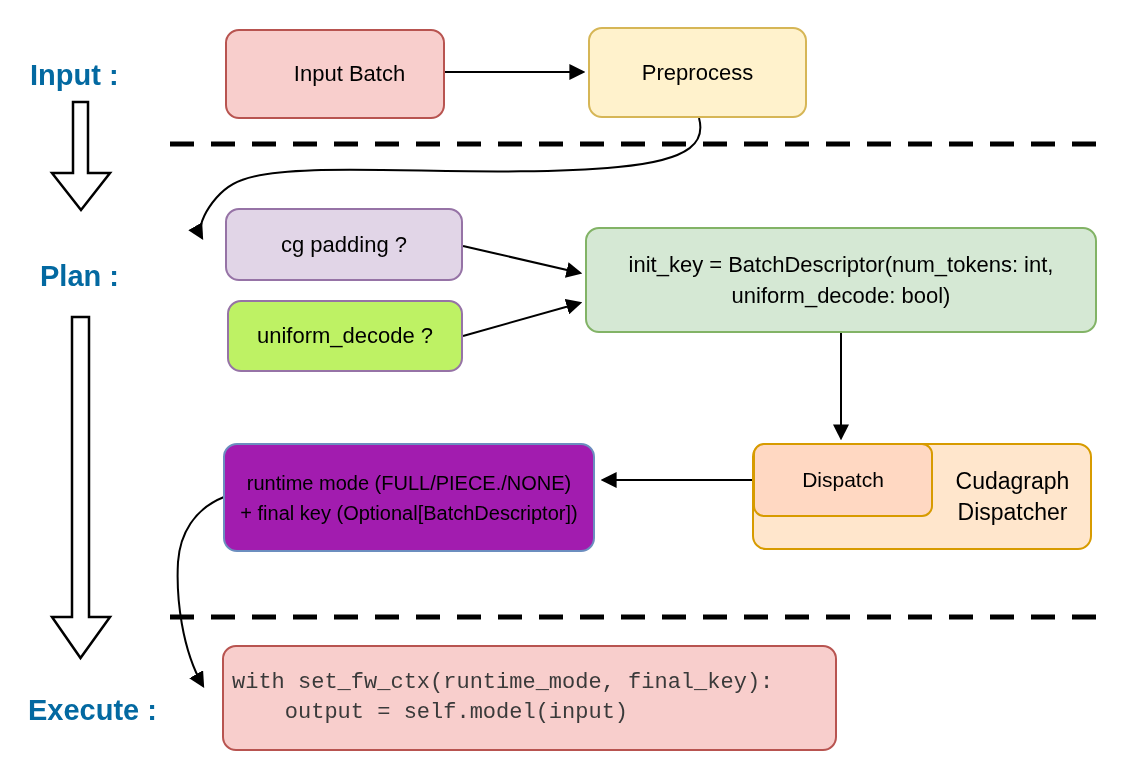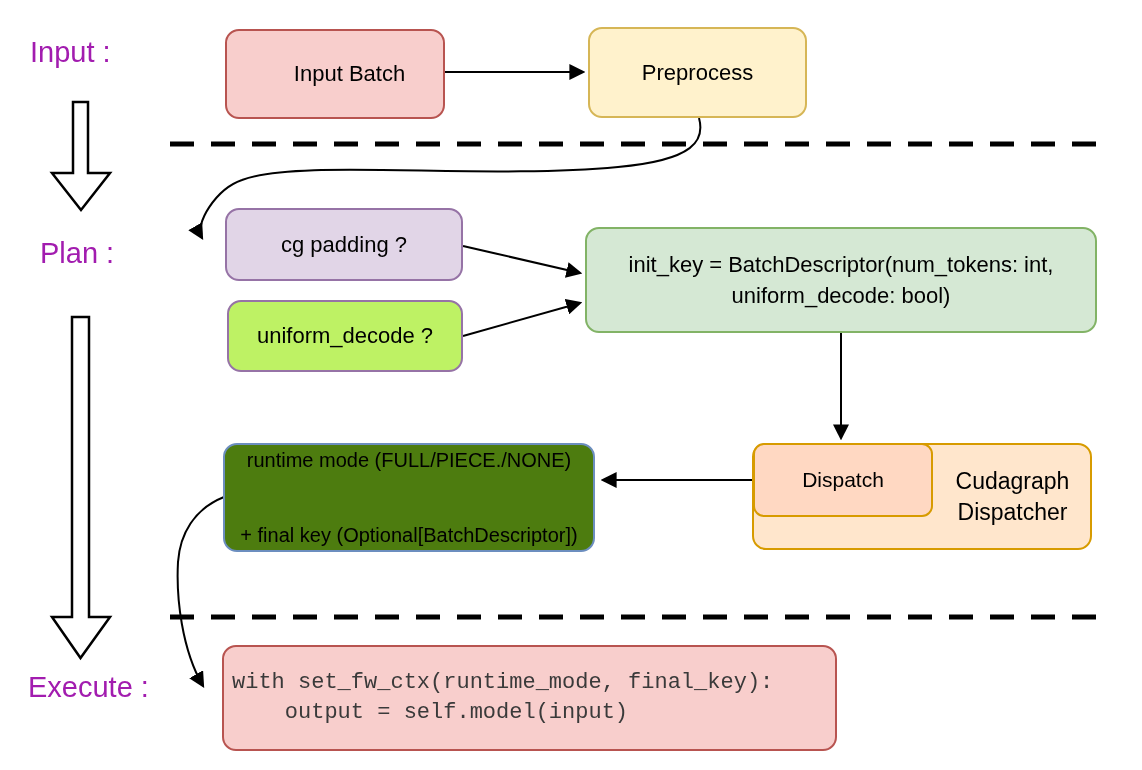--- a/index.html
+++ b/index.html
@@ -1,21 +1,21 @@
 <!DOCTYPE html>
 <html><head>
 <meta charset="utf-8">
 <style>
   html,body{margin:0;padding:0;background:#ffffff;}
   .canvas{
     position:relative;width:1142px;height:770px;background:#ffffff;
     font-family:"Liberation Sans",sans-serif;color:#000;overflow:hidden;
   }
   .wires{position:absolute;left:0;top:0;width:1142px;height:770px;pointer-events:none;}
-  .stage-label{position:absolute;font-weight:400;font-size:29px;color:#a21caf;white-space:nowrap;}
+  .stage-label{position:absolute;font-weight:700;font-size:29px;color:#0369a1;white-space:nowrap;margin-top:23px;}
   #lbl-input{left:30px;top:36px;}
   #lbl-plan{left:40px;top:237px;}
   #lbl-execute{left:28px;top:671px;}
   .node{
     position:absolute;display:flex;flex-direction:column;align-items:center;justify-content:center;
     border:2px solid #000;border-radius:14px;box-sizing:border-box;text-align:center;line-height:1.35;
   }
   .node span{display:block;white-space:pre;}
   #node-input-batch{left:225px;top:29px;width:220px;height:90px;font-size:22px;padding-left:29px;}
   #node-preprocess{left:588px;top:27px;width:219px;height:91px;font-size:22px;}
@@ -92,21 +92,21 @@
 
   <div class="node" id="node-cudagraph" style="background: rgb(255, 230, 204); border-color: rgb(215, 155, 0);"></div>
   <div class="node" id="node-dispatch" style="background: rgb(255, 216, 194); border-color: rgb(215, 155, 0);">
     <span>Dispatch</span>
   </div>
   <div id="cudagraph-label">
     <span>Cudagraph</span>
     <span>Dispatcher</span>
   </div>
 
-  <div class="node" id="node-runtime" style="background: #4d7c0f; border-color: rgb(108, 142, 191); justify-content: space-between;">
+  <div class="node" id="node-runtime" style="background: #a21caf; border-color: rgb(108, 142, 191);">
     <span>runtime mode (FULL/PIECE./NONE)</span>
     <span>+ final key (Optional[BatchDescriptor])</span>
   </div>
 
   <div class="node" id="node-code" style="background: rgb(248, 206, 204); border-color: rgb(184, 84, 80);">
     <span>with set_fw_ctx(runtime_mode, final_key):</span>
     <span>    output = self.model(input)</span>
   </div>
 
 </div>

